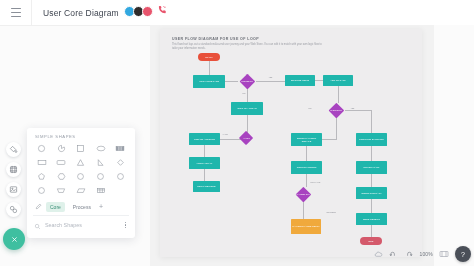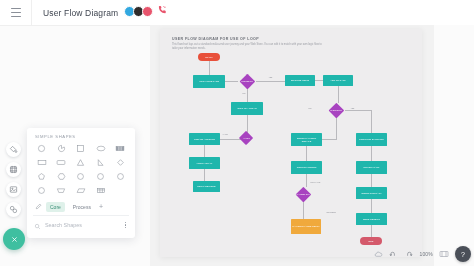--- a/index.html
+++ b/index.html
@@ -100,21 +100,21 @@
 
 <div class="app">
 
   <div class="header">
     <div class="hamburger">
       <i></i>
         <i></i>
         <i></i>
     </div>
     <div class="hdr-divider"></div>
-    <div class="doc-title">User Flow Diagram</div>
+    <div class="doc-title">User Core Diagram</div>
     <div class="avatars">
       <div class="av av1"></div>
       <div class="av av2"></div>
       <div class="av av3"></div>
       <div class="phone">
         <svg width="10" height="10" viewBox="0 0 16 16">
           <path d="M3 2.5c0-.5.5-1 1-1h1.6c.4 0 .8.3.9.7l.6 2c.1.4 0 .8-.3 1l-1 .8c.8 1.6 2.1 2.9 3.7 3.7l.8-1c.3-.3.7-.4 1-.3l2 .6c.4.1.7.5.7.9V12c0 .6-.5 1-1 1C6.8 13 3 9.2 3 2.5z" fill="#e8556d"></path>
           <circle cx="12.6" cy="3.4" r="1" fill="#e8556d"></circle>
           <circle cx="10.4" cy="2.4" r=".7" fill="#e8556d"></circle>
         </svg>

